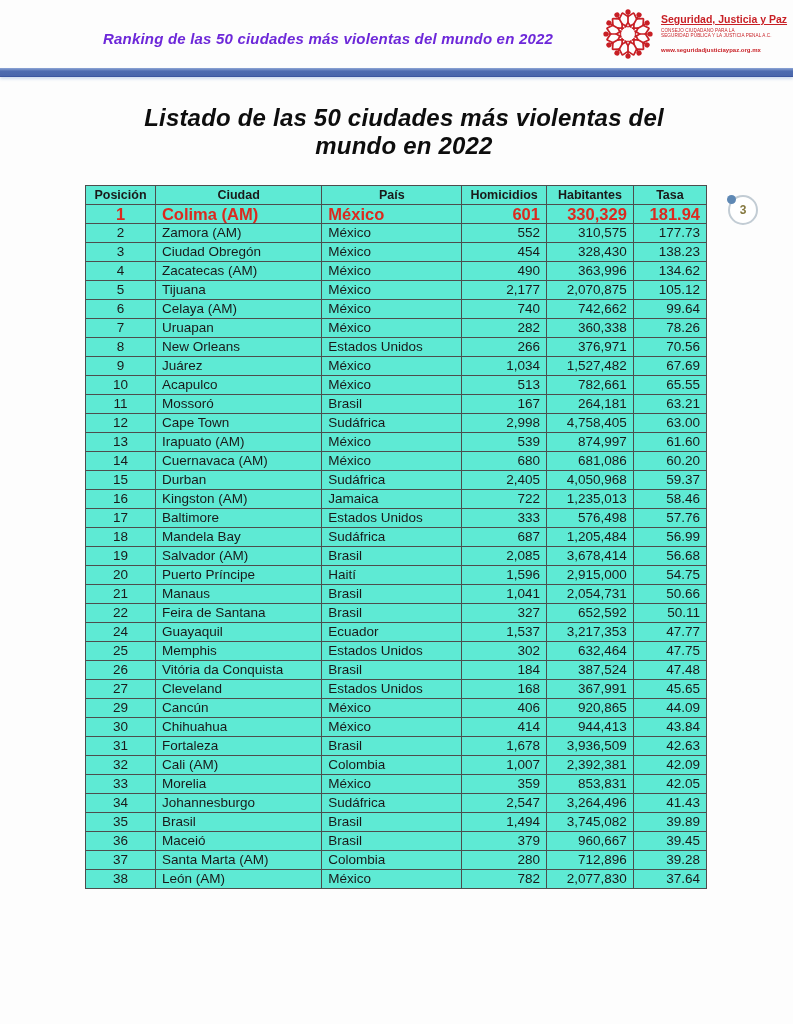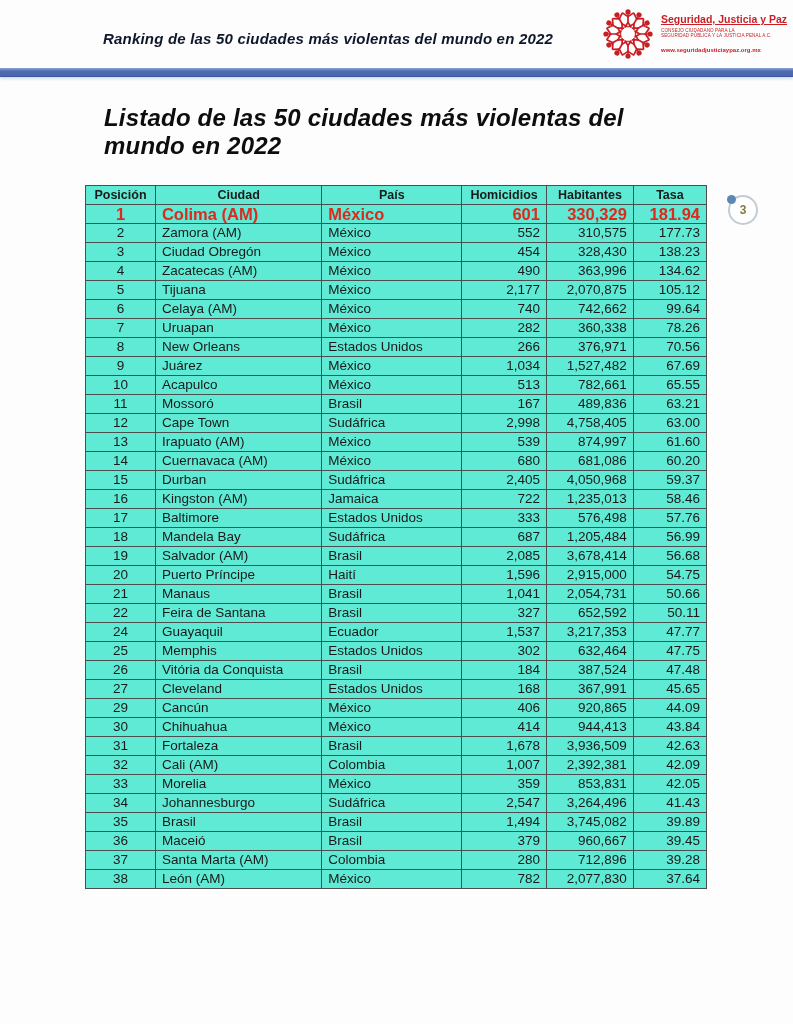--- a/index.html
+++ b/index.html
@@ -26,21 +26,21 @@
     height: 68px;
   }
   .doc-header-title {
     position: absolute;
     left: 98px;
     top: 30px;
     width: 460px;
     font-size: 15px;
     font-weight: bold;
     font-style: italic;
-    color: #0f172a;
+    color: #6d28d9;
     letter-spacing: 0.2px;
     text-align: center;
   }
   .logo-block {
     position: absolute;
     right: 8px;
     top: 3px;
     width: 186px;
     height: 62px;
     display: flex;
@@ -93,20 +93,21 @@
     position: absolute;
     left: 104px;
     top: 104px;
     width: 600px;
     font-size: 24px;
     font-weight: bold;
     font-style: italic;
     color: #0d0d0d;
     line-height: 1.18;
     letter-spacing: 0.2px;
+    text-align: center;
   }
 
   
   .page-badge {
     position: absolute;
     left: 728px;
     top: 195px;
     width: 30px;
     height: 30px;
     border: 2px solid #c2ccd4;
@@ -408,21 +409,21 @@
           <td>México</td>
           <td>513</td>
           <td>782,661</td>
           <td>65.55</td>
         </tr>
         <tr>
           <td>11</td>
           <td>Mossoró</td>
           <td>Brasil</td>
           <td>167</td>
-          <td>489,836</td>
+          <td>264,181</td>
           <td>63.21</td>
         </tr>
         <tr>
           <td>12</td>
           <td>Cape Town</td>
           <td>Sudáfrica</td>
           <td>2,998</td>
           <td>4,758,405</td>
           <td>63.00</td>
         </tr>

